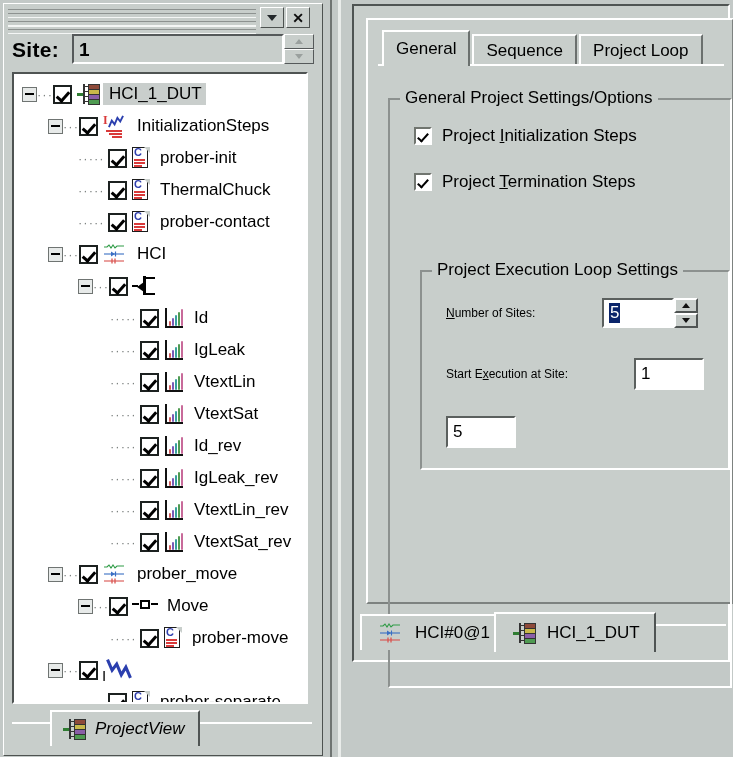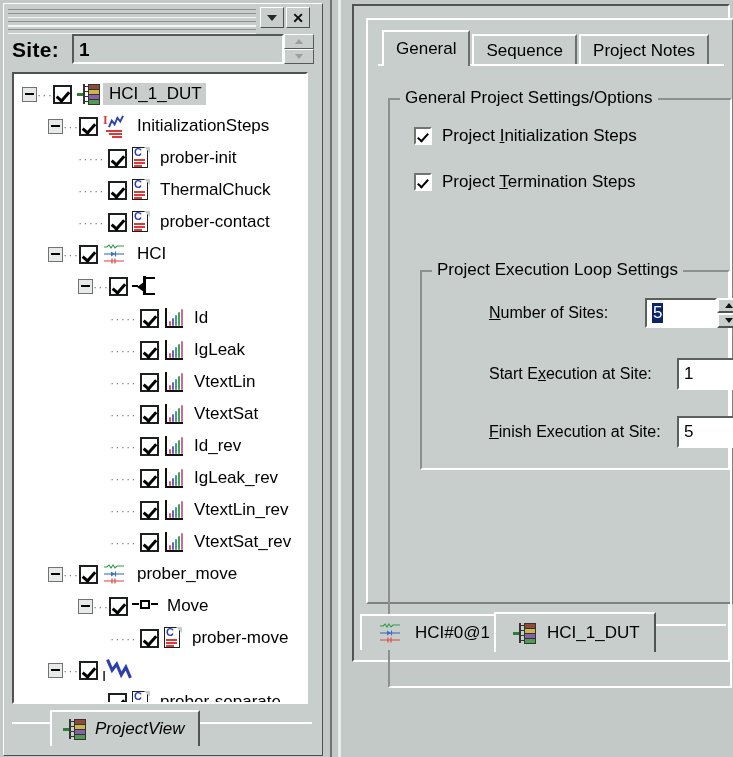--- a/index.html
+++ b/index.html
@@ -210,21 +210,21 @@
     position:relative;flex:0 0 auto;
   }
   .wincbx:after{
     content:"";position:absolute;left:4px;top:2px;width:4px;height:9px;
     border:solid #000;border-width:0 2px 2px 0;transform:rotate(42deg);
   }
   .chkrow .lbl{font-size:17px;}
   u{text-decoration:underline;}
 
   .fieldrow{position:absolute;display:flex;align-items:center;}
-  .fieldrow .flbl{font-size:16px;margin-left:43px;}
+  .fieldrow .flbl{font-size:12px;}
   .txtbox{
     background:#ffffff;
     border:2px solid;border-color:#5b605e #ffffff #ffffff #5b605e;
     box-sizing:border-box;
     display:flex;align-items:center;
     font-size:17px;padding-left:5px;
   }
   .sel-val{background:#0a246a;color:#ffffff;padding:0 1px;}
 
   .spinbtns{width:24px;height:30px;position:relative;flex:0 0 auto;}
@@ -618,21 +618,21 @@
 
       <div id="tabs-rule"></div>
       <div id="top-tabs">
           <div class="ttab active">
             <span>General</span>
           </div>
           <div class="ttab">
             <span>Sequence</span>
           </div>
           <div class="ttab">
-            <span>Project Notes</span>
+            <span>Project Loop</span>
           </div>
         </div>
 
       <div class="group" id="grp-general">
         <div class="gtitle">General Project Settings/Options</div>
 
         <div class="chkrow" style="left:24px;top:72px;">
           <span class="wincbx"></span>
           <span class="lbl"><span>Project </span><u>T</u><span>ermination Steps</span></span>
         </div>
@@ -661,21 +661,20 @@
           </div>
 
           <div class="fieldrow" style="left:24px;top:86px;">
             <span class="flbl" style="width:188px;display:inline-block;"><span>Start E</span><u>x</u><span>ecution at Site:</span></span>
             <span class="txtbox" style="width:70px;height:32px;">
               <span>1</span>
             </span>
           </div>
 
           <div class="fieldrow" style="left:24px;top:144px;">
-            <span class="flbl" style="width:188px;display:inline-block;"><u>F</u><span>inish Execution at Site:</span></span>
             <span class="txtbox" style="width:70px;height:32px;">
               <span>5</span>
             </span>
           </div>
         </div>
       </div>
     </div>
 
     <div id="bottom-tabs">
       <div class="bline"></div>

